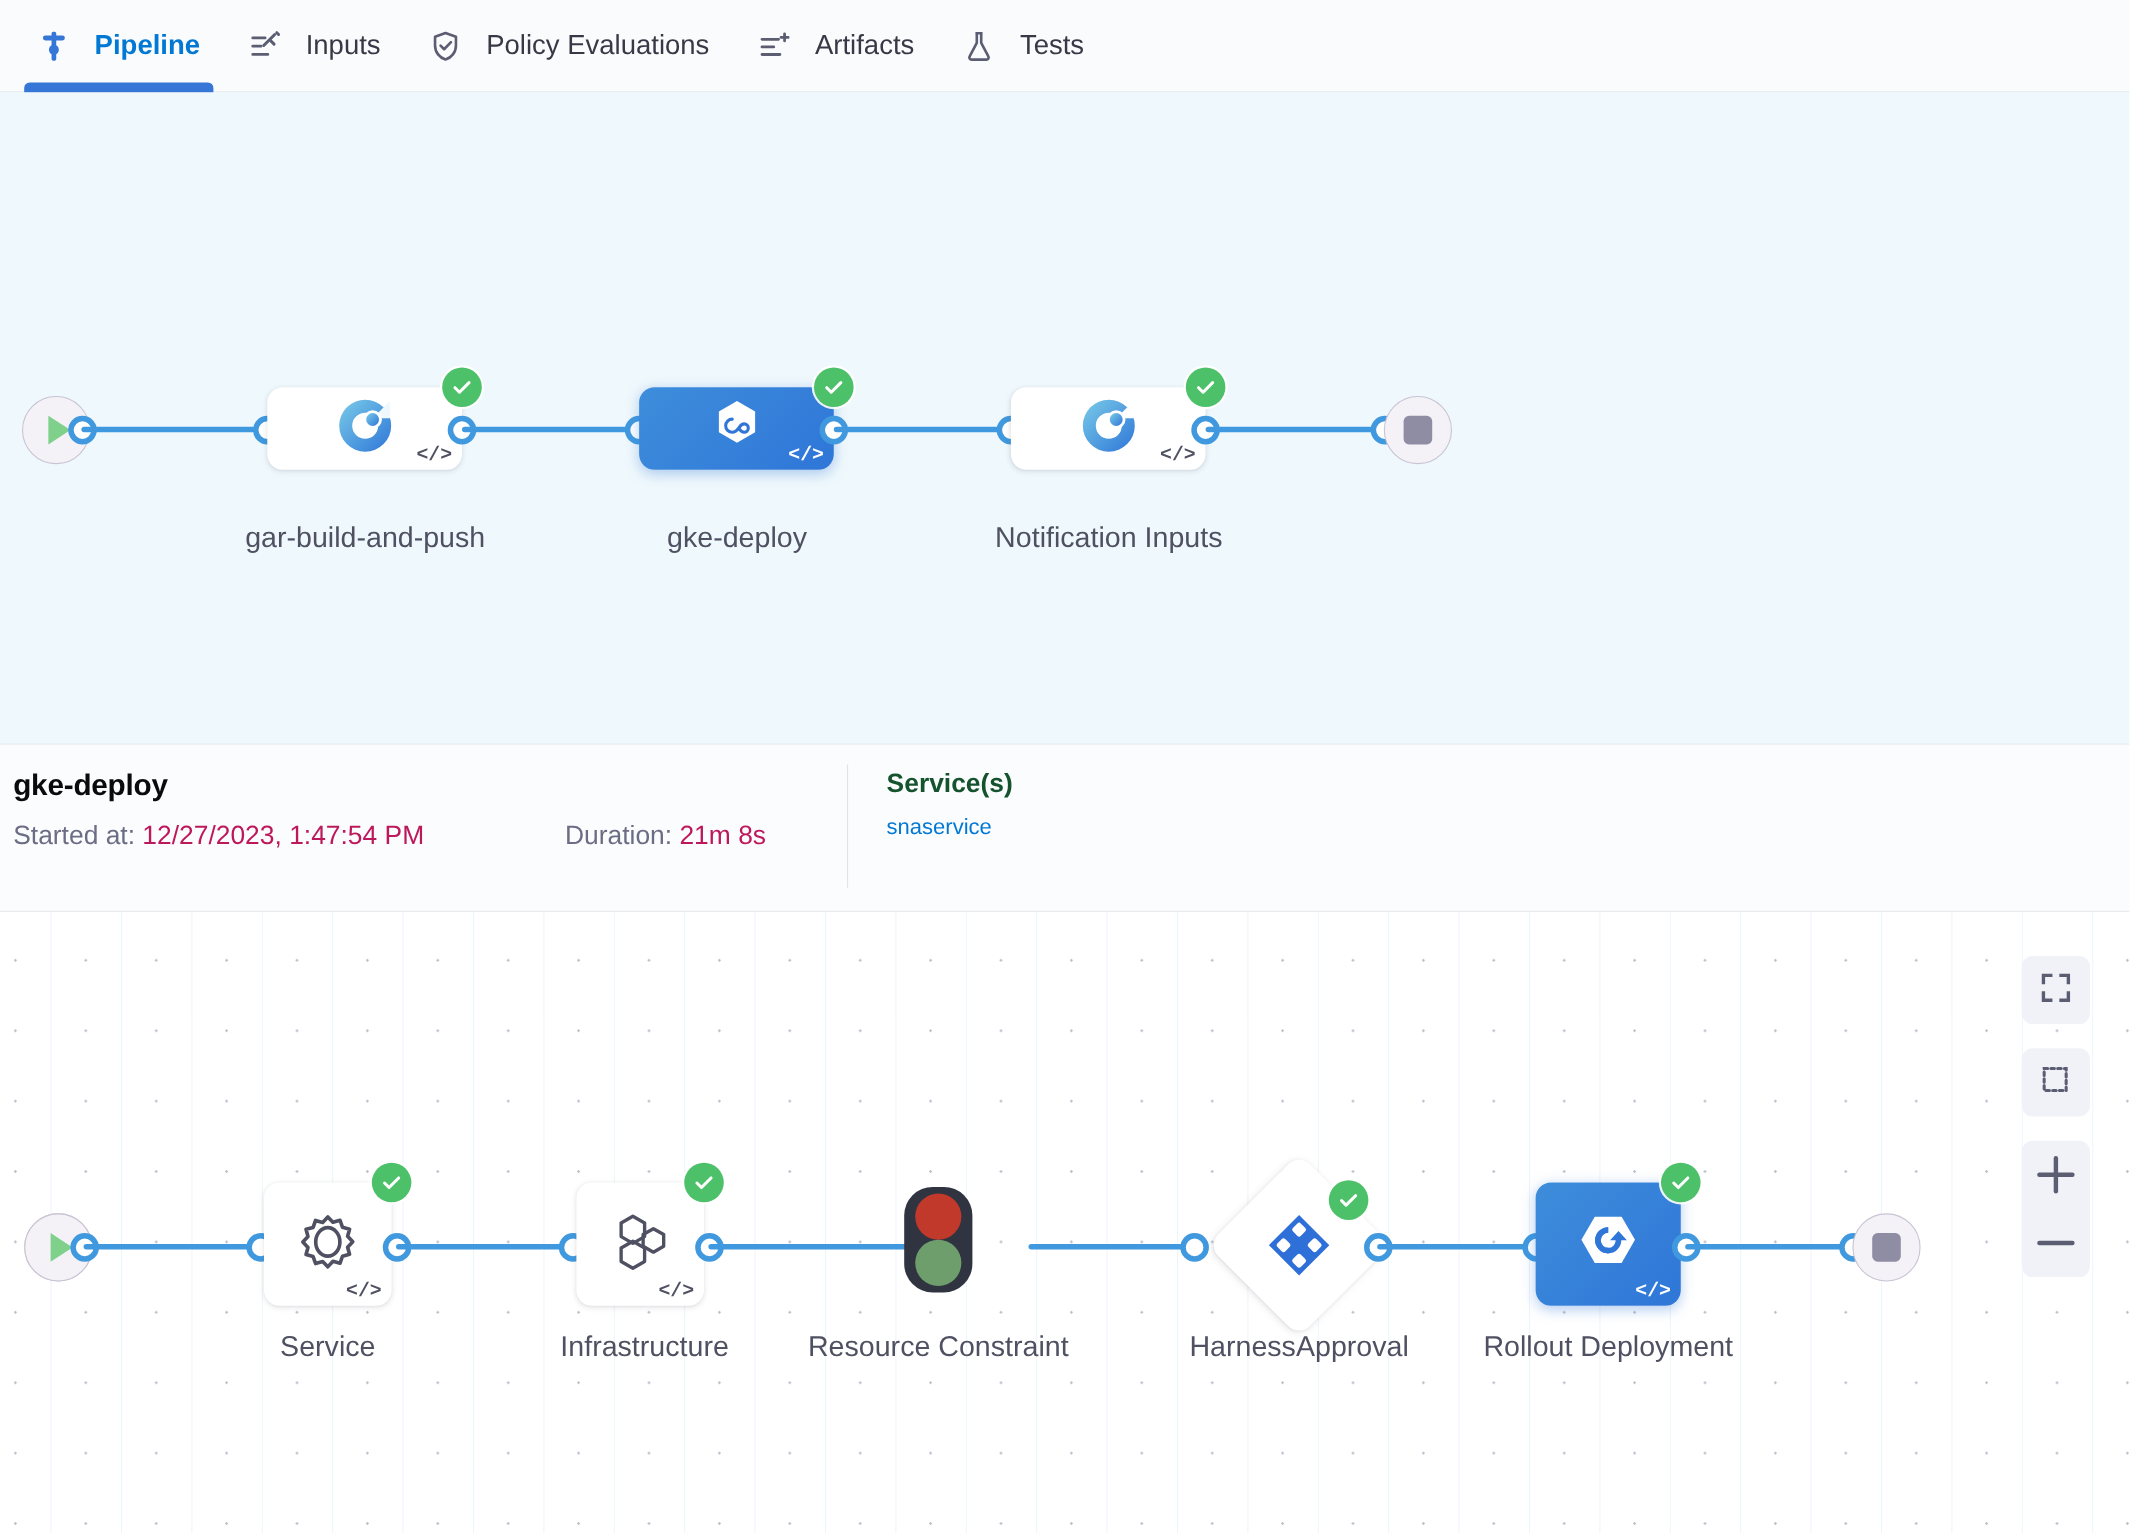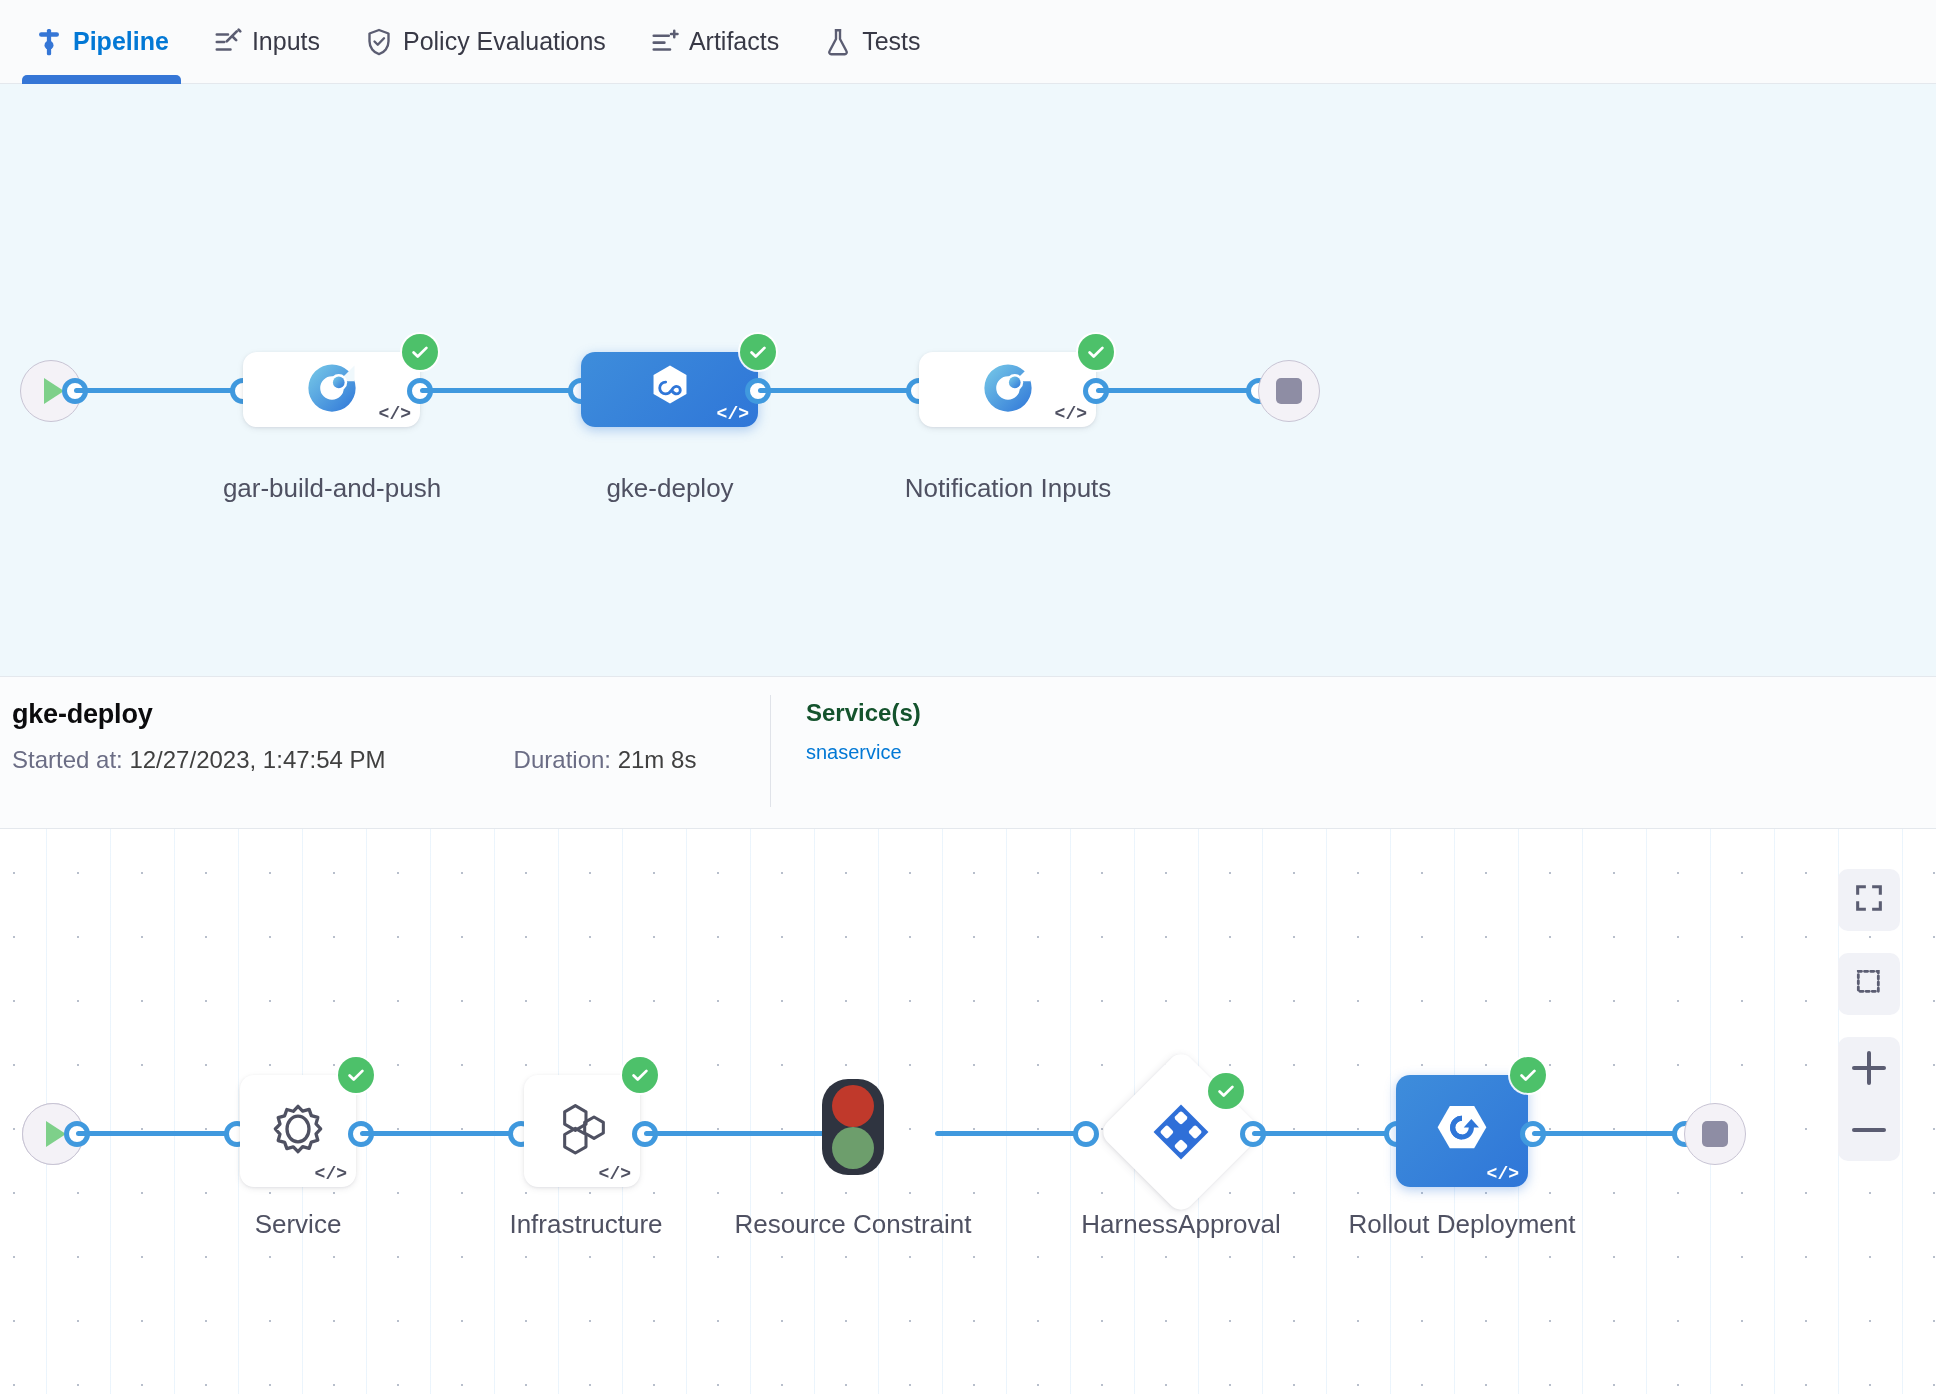--- a/index.html
+++ b/index.html
@@ -16,21 +16,21 @@
   .tabbar{
     position:relative;
     height:84px;
     background:#fafbfc;
     border-bottom:1px solid #e4e8ed;
     display:flex;align-items:center;
     padding-left:12px;
     box-sizing:border-box;
   }
   .tab{
-    display:flex;align-items:center;gap:9px;
+    display:flex;align-items:center;gap:22px;
     height:84px;
     padding:0 22px;
     font-size:25px;
     color:#383946;
     cursor:pointer;
     position:relative;
     white-space:nowrap;
   }
   .tab.active{color:#0278d5;font-weight:bold;}
   .tab.active:after{
@@ -55,21 +55,21 @@
     position:relative;
     height:152px;
     background:#fbfcfd;
     border-bottom:1px solid #e4e8ed;
     box-sizing:border-box;
     padding:22px 0 0 12px;
   }
   .dtitle{font-size:27px;font-weight:bold;color:#0b0b0d;margin:0 0 16px 0;letter-spacing:-.2px;}
   .drow{display:flex;align-items:flex-start;font-size:24px;}
   .dlabel{color:#6b6d85;}
-  .dval{color:#404040;}
+  .dval{color:#be185d;}
   .started{margin-right:128px;}
   .duration{}
   .dsep{
     position:absolute;left:770px;top:18px;
     width:1px;height:112px;background:#e0e3e9;
   }
   .dcol{position:absolute;top:22px;}
   .dcol .ch{font-size:24px;font-weight:bold;color:#14532d;margin-bottom:14px;}
   .dcol .cv{font-size:20px;color:#0278d5;}
   .dcol .cv .muted{color:#6b6d85;}

